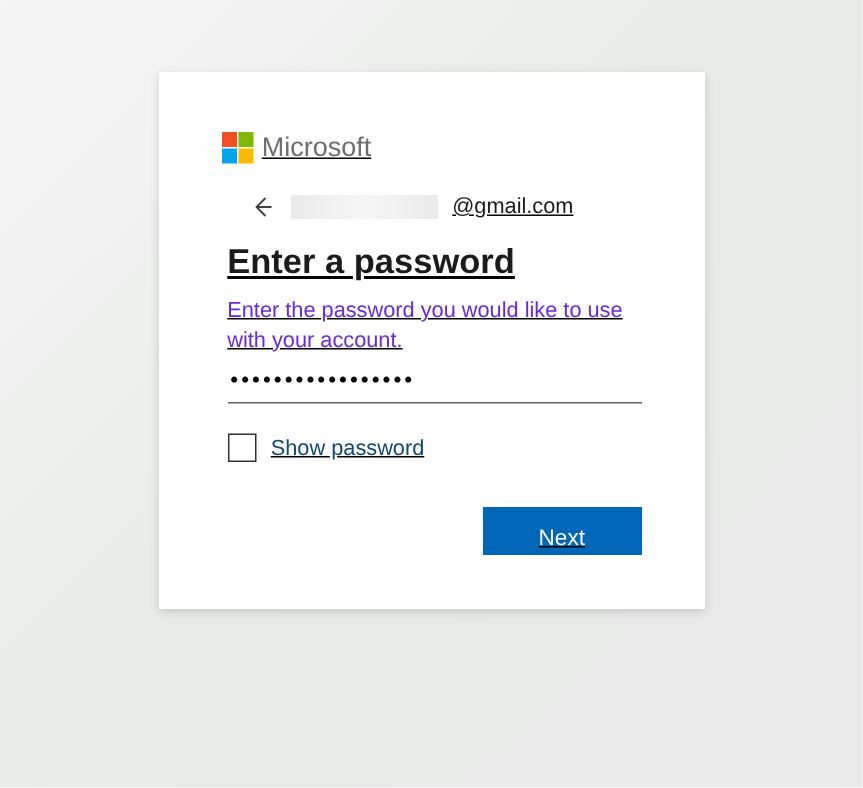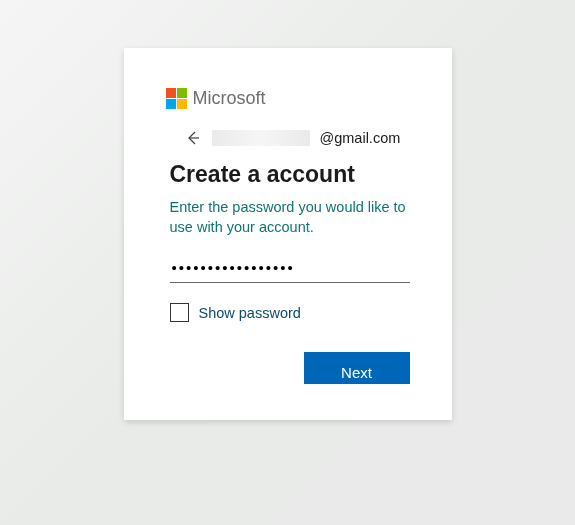--- a/index.html
+++ b/index.html
@@ -6,24 +6,25 @@
     html, body { width: 575px; height: 525px; }
     body {
       font-family: 'Segoe UI', Tahoma, sans-serif;
       background: linear-gradient(135deg, #f5f5f5 0%, #e8ebe8 50%, #eaeaea 100%);
       display: flex;
       align-items: flex-start;
       justify-content: center;
       padding-top: 48px;
     }
     .card {
-      width: 328px;
+      width: 364px;
       background: #ffffff;
       box-shadow: 0 2px 6px rgba(0,0,0,0.15);
       padding: 40px 42px 36px 42px;
+      text-decoration: underline;
     }
     .brand {
       display: flex;
       align-items: center;
       gap: 6px;
       margin-bottom: 20px;
     }
     .brand-logo {
       display: grid;
       grid-template-columns: 10px 10px;
@@ -65,24 +66,24 @@
     .identity-domain { color: #1b1b1b; font-size: 14.5px; }
     .heading {
       font-size: 23px;
       font-weight: 600;
       color: #1b1b1b;
       margin-left: 4px;
       margin-bottom: 10px;
     }
     .subtext {
       font-size: 14.5px;
-      color: #0f766e;
+      color: #6d28d9;
       line-height: 1.35;
       margin-left: 4px;
-      margin-bottom: 18px;
+      margin-bottom: 4px;
     }
     .password-field {
       width: 100%;
       border: none;
       border-bottom: 1px solid #666666;
       font-size: 15px;
       padding: 4px 2px 6px 2px;
       outline: none;
       letter-spacing: 2px;
       font-family: inherit;
@@ -141,21 +142,21 @@
     <span class="back-arrow">
       <svg width="16" height="16" viewBox="0 0 16 16">
           <path d="M10 2 L4 8 L10 14" fill="none" stroke="currentColor" stroke-width="1.2"></path>
           <line x1="4" y1="8" x2="14" y2="8" stroke="currentColor" stroke-width="1.2"></line>
         </svg>
     </span>
     <span class="identity-masked"></span>
     <span class="identity-domain">@gmail.com</span>
   </div>
 
-  <h1 class="heading">Create a account</h1>
+  <h1 class="heading">Enter a password</h1>
 
   <p class="subtext">Enter the password you would like to use with your account.</p>
 
   <input type="password" class="password-field" value="•••••••••••••••••" style="">
 
   <label class="checkbox-row">
     <span class="checkbox-box"></span>
     <span>Show password</span>
   </label>
 

